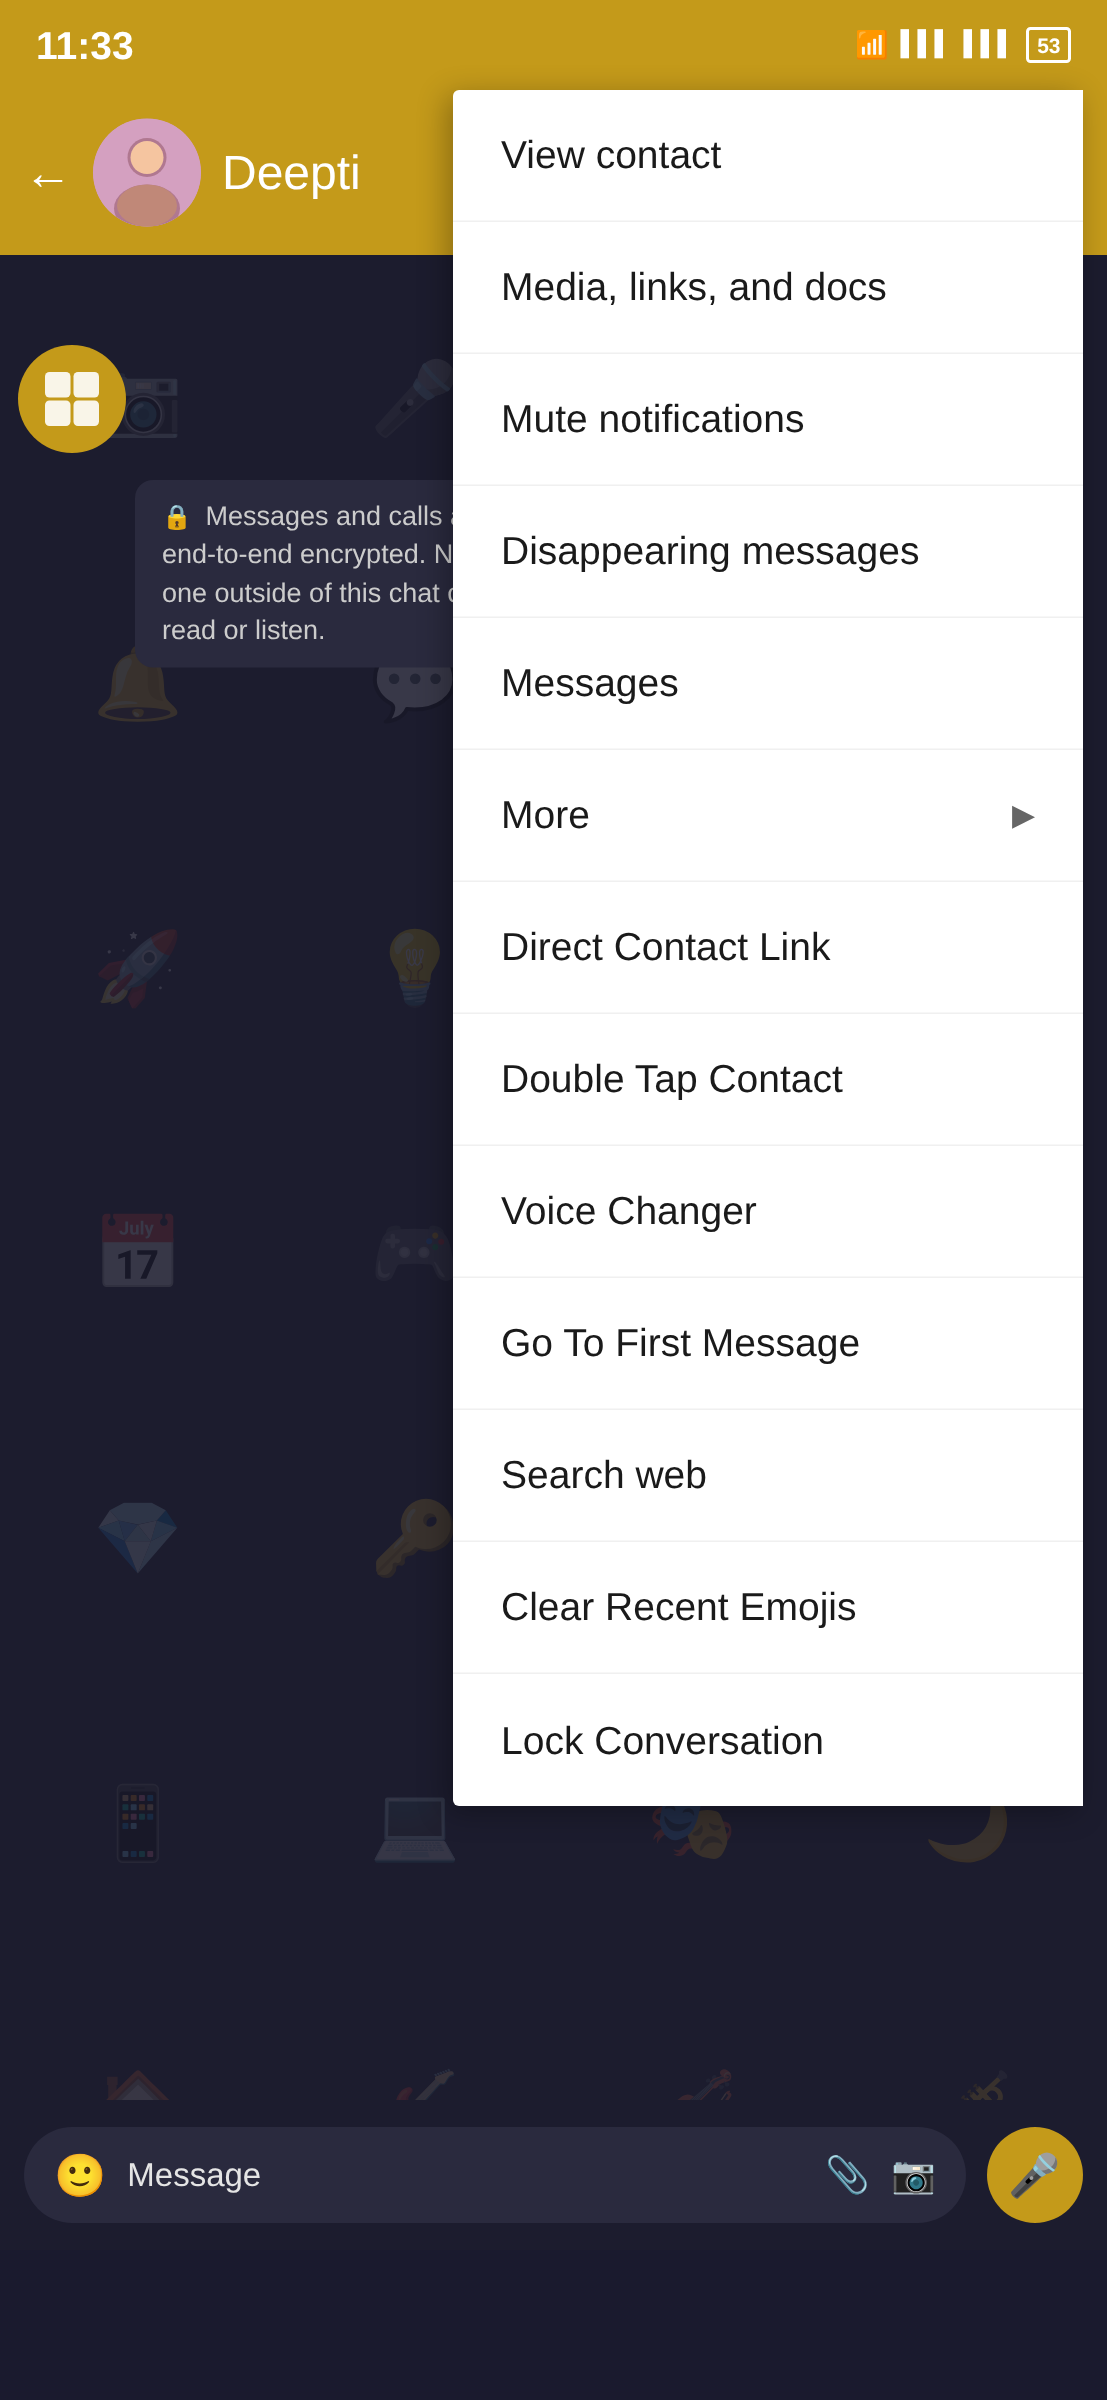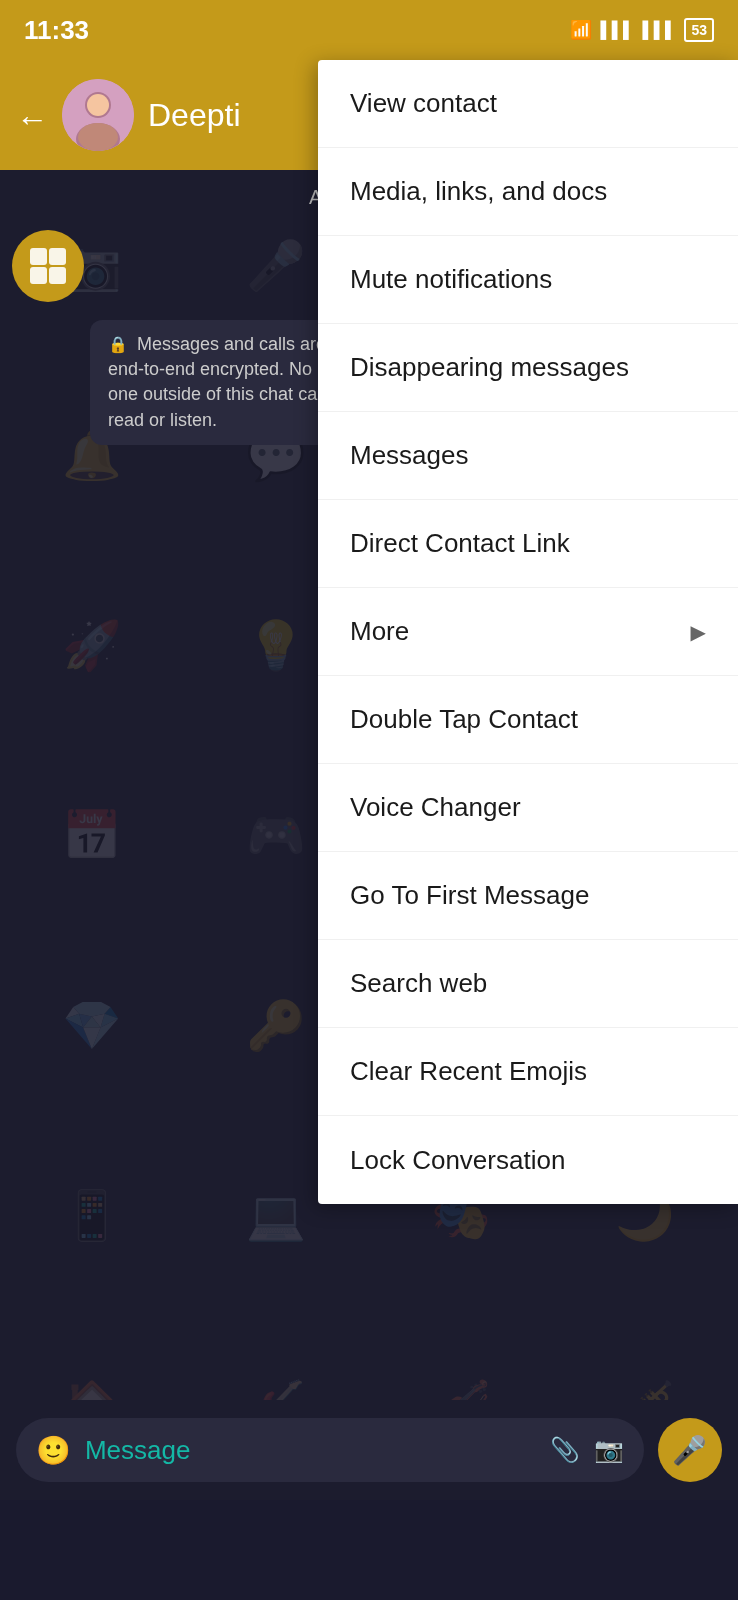--- a/index.html
+++ b/index.html
@@ -187,22 +187,22 @@
       align-items: center;
       padding: 0 20px;
       gap: 14px;
     }
     .input-emoji {
       font-size: 28px;
       color: #aaa;
     }
     .input-text {
       flex: 1;
-      color: #14b8a6;
-      font-size: 26px;
+      color: #e5e5e5;
+      font-size: 22px;
     }
     .input-attach {
       font-size: 24px;
       color: #aaa;
     }
     .input-camera {
       font-size: 24px;
       color: #aaa;
     }
     .mic-btn {
@@ -215,21 +215,21 @@
       justify-content: center;
       font-size: 28px;
       color: #fff;
       cursor: pointer;
     }
 
     
     .dropdown-menu {
       position: absolute;
       top: 60px;
-      right: 0;
+      right: 16px;
       width: 420px;
       background: #fff;
       border-radius: 4px 0 0 4px;
       box-shadow: -4px 4px 20px rgba(0,0,0,0.3);
       z-index: 100;
       overflow: hidden;
     }
     .menu-item {
       display: flex;
       align-items: center;
@@ -357,27 +357,27 @@
     <div class="menu-item">
       <span class="menu-item-label">Mute notifications</span>
     </div>
     <div class="menu-item">
       <span class="menu-item-label">Disappearing messages</span>
     </div>
     <div class="menu-item">
       <span class="menu-item-label">Messages</span>
     </div>
     <div class="menu-item">
-      <span class="menu-item-label">Direct Contact Link</span>
-    </div>
-    <div class="menu-item">
       <span class="menu-item-label">More</span>
       <span class="menu-arrow">▶</span>
     </div>
     <div class="menu-item">
+      <span class="menu-item-label">Direct Contact Link</span>
+    </div>
+    <div class="menu-item">
       <span class="menu-item-label">Double Tap Contact</span>
     </div>
     <div class="menu-item">
       <span class="menu-item-label">Voice Changer</span>
     </div>
     <div class="menu-item">
       <span class="menu-item-label">Go To First Message</span>
     </div>
     <div class="menu-item">
       <span class="menu-item-label">Search web</span>

